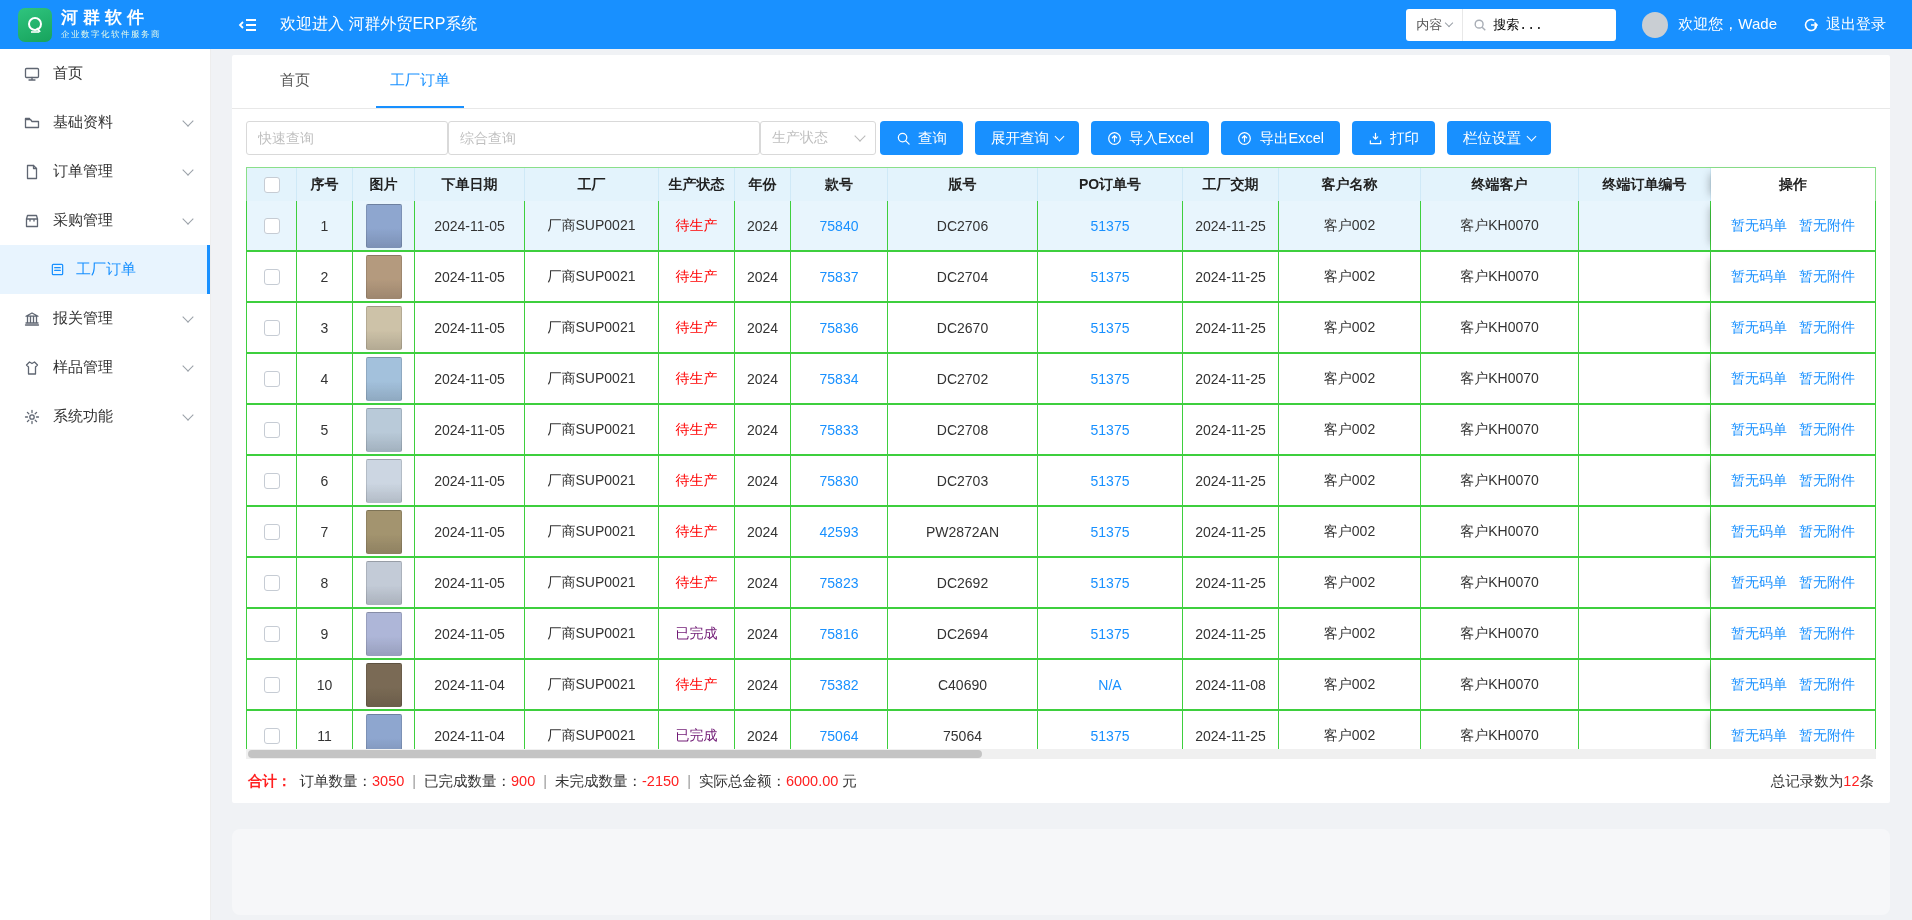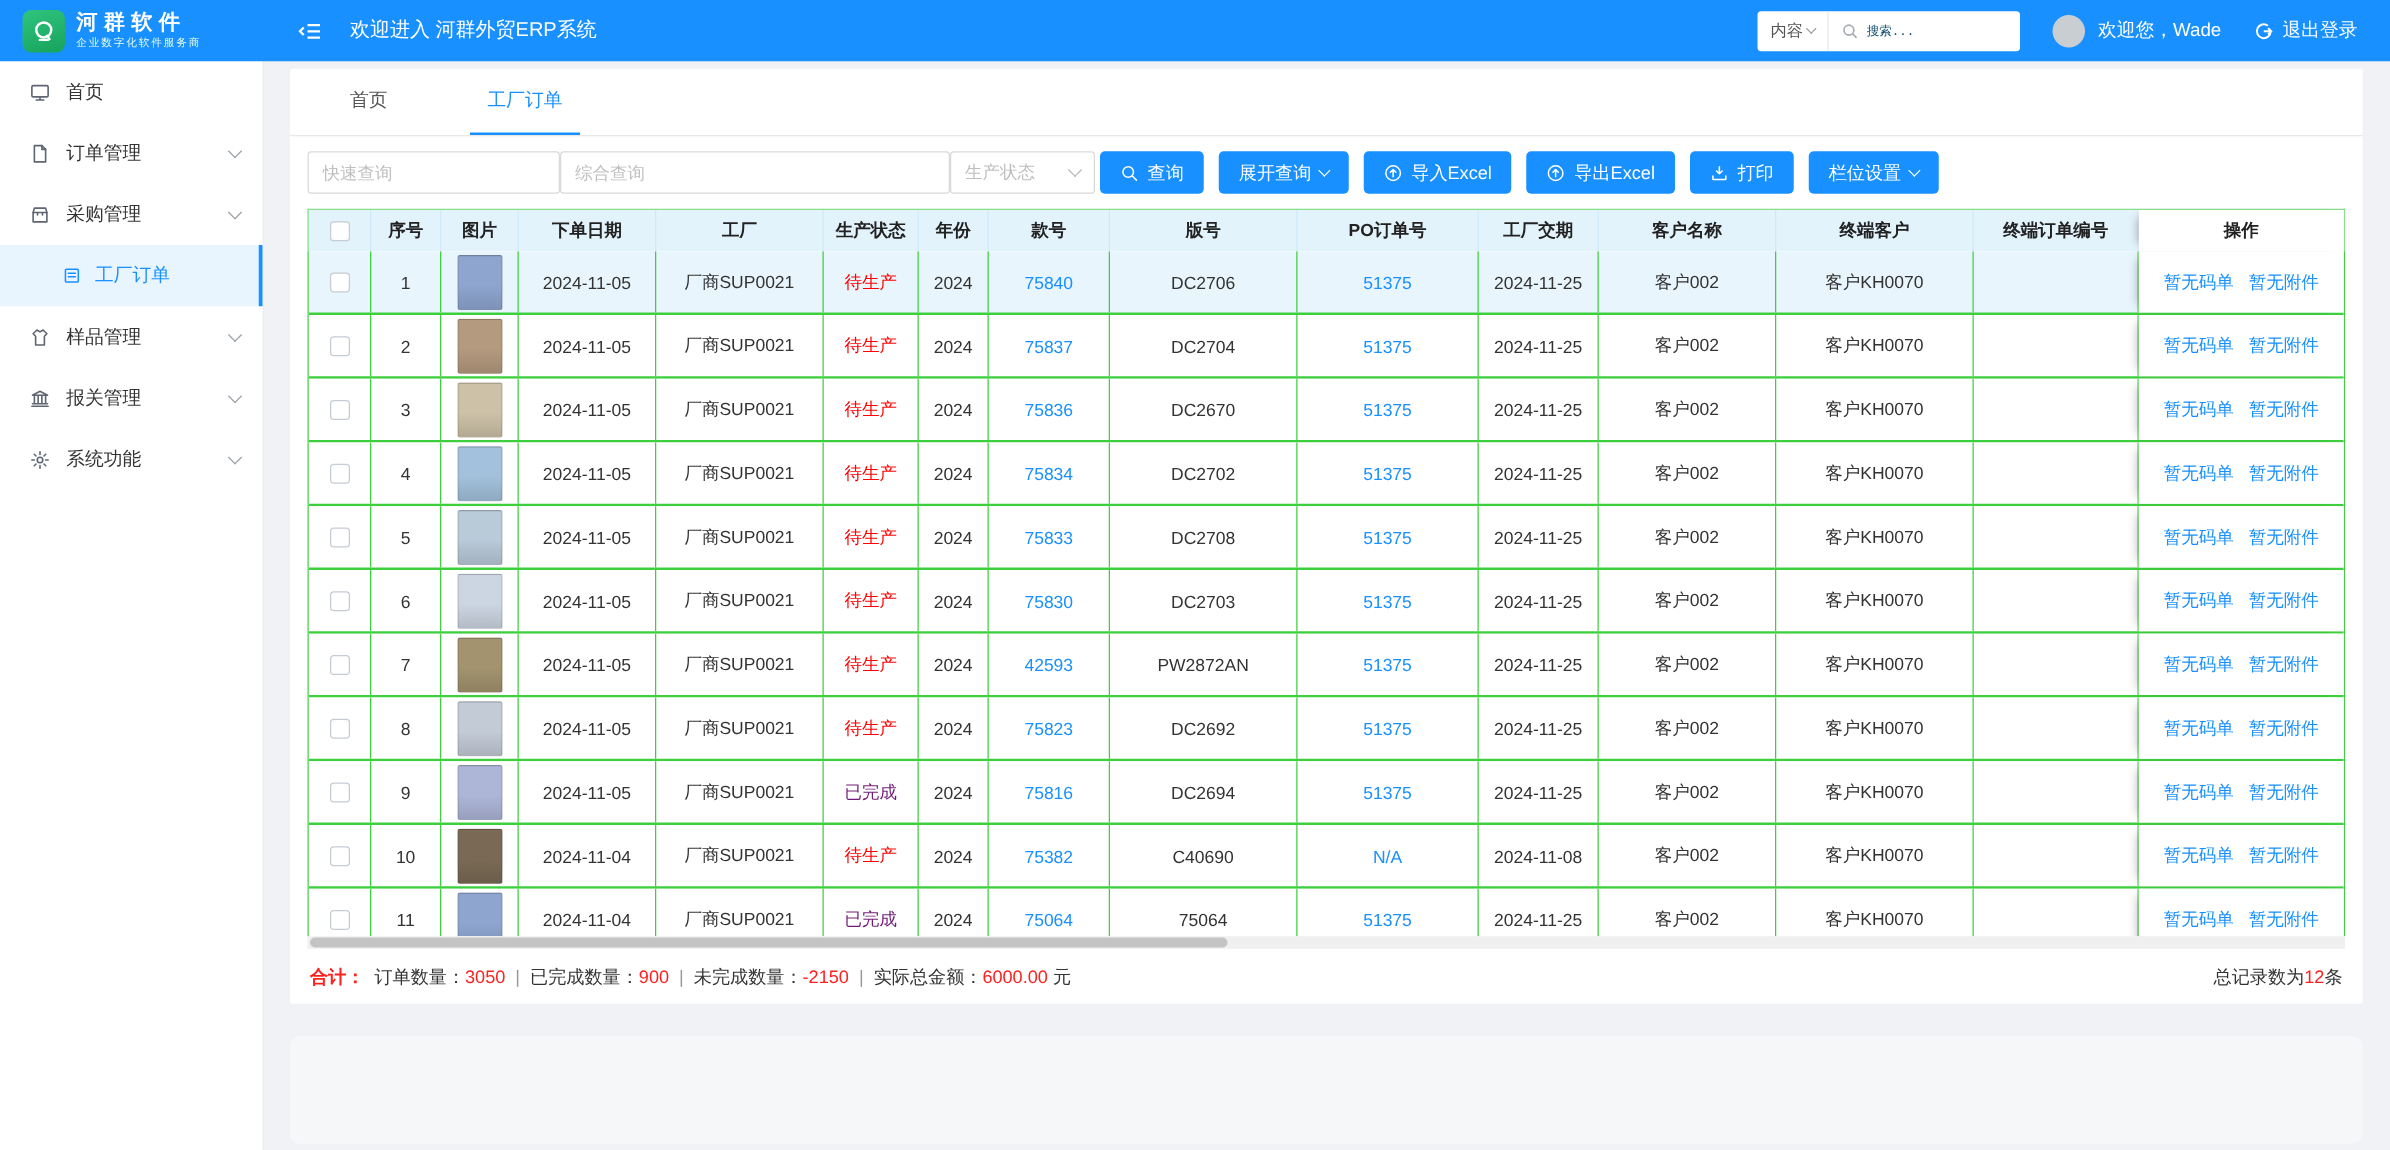--- a/index.html
+++ b/index.html
@@ -11,21 +11,21 @@
   .brand { width:210px; height:49px; display:flex; align-items:center; padding-left:18px; gap:9px; flex:0 0 210px; }
   .logo { width:34px; height:34px; border-radius:7px; background:linear-gradient(160deg,#2fc47e,#17a35c); display:flex; align-items:center; justify-content:center; }
   .brand-txt { display:flex; flex-direction:column; line-height:1.1; }
   .brand-name { color:#fff; font-size:17px; font-weight:bold; letter-spacing:5px; white-space:nowrap; }
   .brand-sub { color:#e7fbe9; font-size:8.5px; letter-spacing:1.5px; margin-top:2px; white-space:nowrap; }
   .collapse-btn { margin-left:28px; color:#fff; display:flex; align-items:center; cursor:pointer; }
   .welcome { color:#fff; font-size:16px; margin-left:22px; }
   .topbar-right { margin-left:auto; display:flex; align-items:center; padding-right:26px; gap:26px; }
   .hsearch { display:flex; align-items:center; background:#fff; border-radius:3px; height:32px; width:210px; overflow:hidden; }
   .hsearch-cat { display:flex; align-items:center; gap:4px; padding:0 10px; font-size:13px; color:#555; border-right:1px solid #e8e8e8; height:100%; cursor:pointer; white-space:nowrap; }
-  .hsearch-input { display:flex; align-items:center; gap:6px; padding:0 10px; color:#0c4a6e; font-size:10px; flex:1;font-family:Liberation Mono, monospace; }
+  .hsearch-input { display:flex; align-items:center; gap:6px; padding:0 10px; color:#000000; font-size:13px; flex:1;font-family:Liberation Mono, monospace; }
   .userbox { display:flex; align-items:center; gap:10px; color:#fff; font-size:15px; }
   .avatar { width:26px; height:26px; border-radius:50%; background:#c9ced3; }
   .logout { display:flex; align-items:center; gap:7px; color:#fff; font-size:15px; cursor:pointer; white-space:nowrap; }
 
   
   .sidebar { position:absolute; top:49px; left:0; width:210px; bottom:0; background:#fff; box-shadow:1px 0 0 #ededed; z-index:20; }
   .side-item { height:49px; display:flex; align-items:center; padding:0 18px 0 24px; gap:13px; font-size:15px; color:#333; cursor:pointer; }
   .side-item .lbl { flex:1; }
   .side-item svg { stroke:#5f6672; }
   .side-item.active { color:#1890ff; }
@@ -137,20 +137,28 @@
   <div class="sidebar" id="sidebar">
       <div class="side-item">
         <svg width="16" height="16" viewBox="0 0 16 16" fill="none" stroke="currentColor" stroke-width="1.3" stroke-linecap="round" stroke-linejoin="round">
           <rect x="1.5" y="2.5" width="13" height="9" rx="1"></rect>
           <path d="M8 11.5V14M5 14h6"></path>
         </svg>
         <span class="lbl">首页</span>
       </div>
       <div class="side-item">
         <svg width="16" height="16" viewBox="0 0 16 16" fill="none" stroke="currentColor" stroke-width="1.3" stroke-linecap="round" stroke-linejoin="round">
+          <path d="M1.5 4.5h5l1.5 2h6.5v6h-13z"></path>
+          <path d="M1.5 4.5v-1h4"></path>
+        </svg>
+        <span class="lbl">基础资料</span>
+        <span class="chev "></span>
+      </div>
+      <div class="side-item">
+        <svg width="16" height="16" viewBox="0 0 16 16" fill="none" stroke="currentColor" stroke-width="1.3" stroke-linecap="round" stroke-linejoin="round">
           <path d="M3.5 1.5h6l3 3v10h-9z"></path>
           <path d="M9.5 1.5v3h3"></path>
         </svg>
         <span class="lbl">订单管理</span>
         <span class="chev "></span>
       </div>
       <div class="side-item">
         <svg width="16" height="16" viewBox="0 0 16 16" fill="none" stroke="currentColor" stroke-width="1.3" stroke-linecap="round" stroke-linejoin="round">
           <path d="M2.5 6l1-3.5h9l1 3.5v7.5h-11z"></path>
           <path d="M2.5 6h11M6 6v2M10 6v2"></path>
@@ -160,31 +168,31 @@
       </div>
       <div class="sub-item">
         <svg width="15" height="15" viewBox="0 0 16 16" fill="none" stroke="currentColor" stroke-width="1.3" stroke-linecap="round" stroke-linejoin="round">
           <rect x="2.5" y="2.5" width="11" height="11" rx="1"></rect>
           <path d="M5 6h6M5 9h6"></path>
         </svg>
         <span>工厂订单</span>
       </div>
       <div class="side-item">
         <svg width="16" height="16" viewBox="0 0 16 16" fill="none" stroke="currentColor" stroke-width="1.3" stroke-linecap="round" stroke-linejoin="round">
-          <path d="M5.5 2 8 3.5 10.5 2l3 3-2 2v7h-7V7l-2-2z"></path>
-        </svg>
-        <span class="lbl">样品管理</span>
+          <path d="M8 2l6 3.2H2z"></path>
+          <path d="M3.5 5.5v6M6.5 5.5v6M9.5 5.5v6M12.5 5.5v6M2 12h12M1.5 14h13"></path>
+        </svg>
+        <span class="lbl">报关管理</span>
         <span class="chev "></span>
       </div>
       <div class="side-item">
         <svg width="16" height="16" viewBox="0 0 16 16" fill="none" stroke="currentColor" stroke-width="1.3" stroke-linecap="round" stroke-linejoin="round">
-          <path d="M8 2l6 3.2H2z"></path>
-          <path d="M3.5 5.5v6M6.5 5.5v6M9.5 5.5v6M12.5 5.5v6M2 12h12M1.5 14h13"></path>
-        </svg>
-        <span class="lbl">报关管理</span>
+          <path d="M5.5 2 8 3.5 10.5 2l3 3-2 2v7h-7V7l-2-2z"></path>
+        </svg>
+        <span class="lbl">样品管理</span>
         <span class="chev "></span>
       </div>
       <div class="side-item">
         <svg width="16" height="16" viewBox="0 0 16 16" fill="none" stroke="currentColor" stroke-width="1.3" stroke-linecap="round" stroke-linejoin="round">
           <circle cx="8" cy="8" r="2.2"></circle>
           <path d="M8 1.5v2M8 12.5v2M1.5 8h2M12.5 8h2M3.4 3.4l1.4 1.4M11.2 11.2l1.4 1.4M12.6 3.4l-1.4 1.4M4.8 11.2l-1.4 1.4"></path>
         </svg>
         <span class="lbl">系统功能</span>
         <span class="chev "></span>
       </div>

